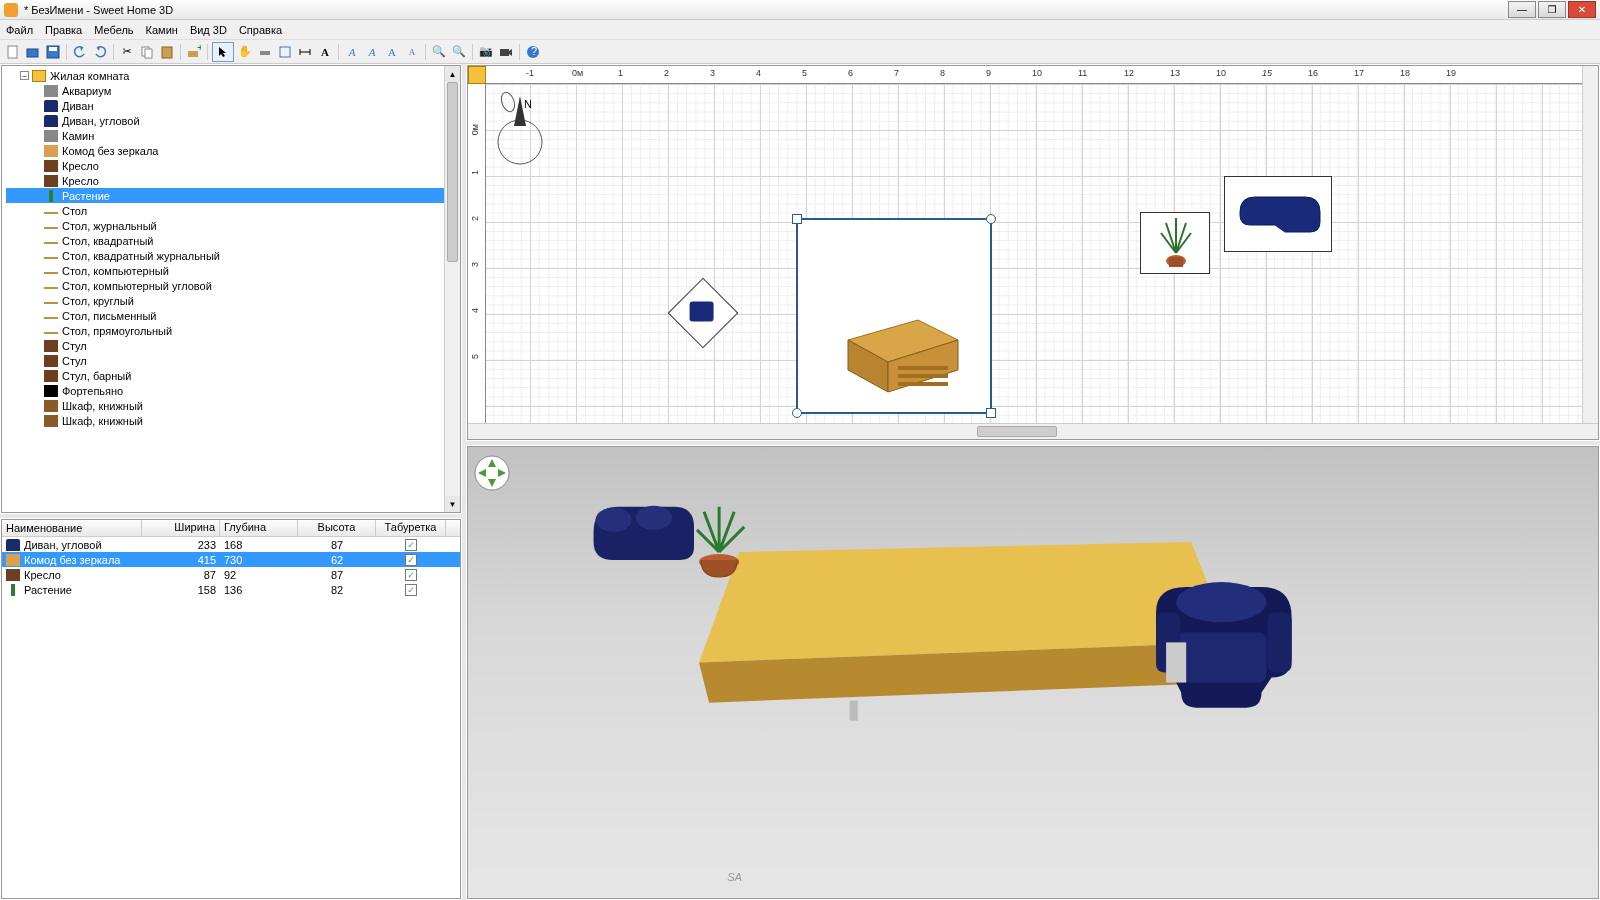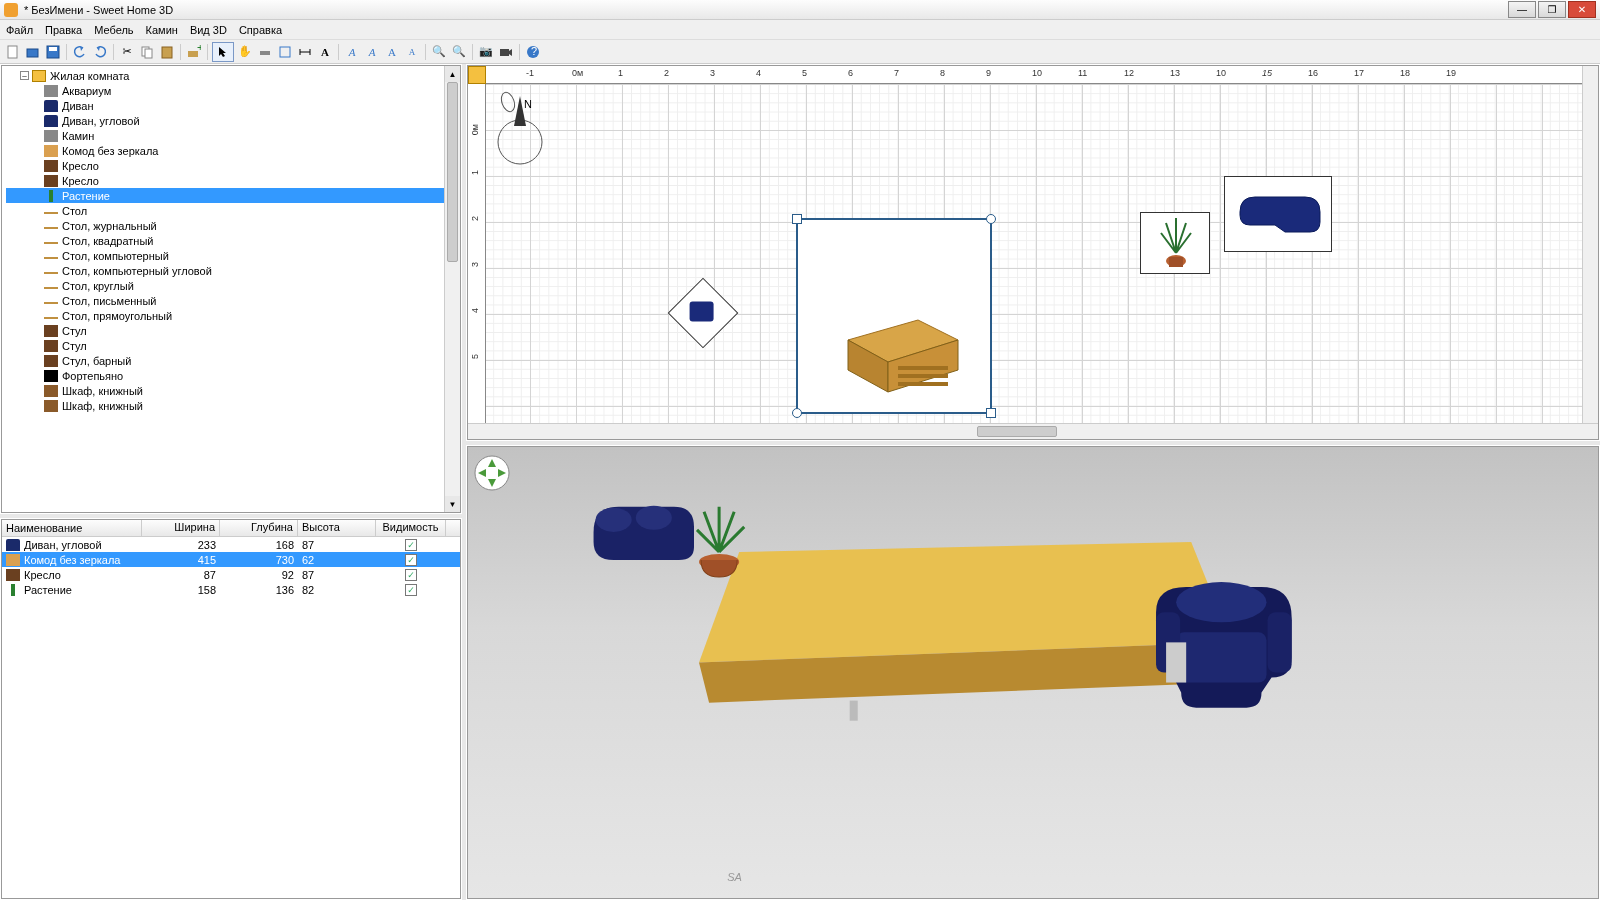--- a/index.html
+++ b/index.html
@@ -39,22 +39,22 @@
 .hsplit { height:4px; background:#e8e8e8; }
 
 .furntable { height:380px; border:1px solid #999; margin:1px; background:#fff; overflow:hidden; }
 .fthdr { display:flex; background:linear-gradient(#fdfdfd,#e8e8e8); border-bottom:1px solid #ccc; height:17px; }
 .fthdr > div { border-right:1px solid #ccc; padding:1px 4px; overflow:hidden; }
 .ftrow { display:flex; height:15px; align-items:center; }
 .ftrow > div { padding:0 4px; overflow:hidden; white-space:nowrap; }
 .ftrow.sel { background:#3399ff; color:#fff; }
 .col-name { width:140px; display:flex; align-items:center; }
 .col-w { width:78px; text-align:right; }
-.col-d { width:78px; text-align:right; }
-.col-h { width:78px; text-align:left; }
+.col-d { width:78px; text-align:left; }
+.col-h { width:78px; text-align:center; }
 .col-v { width:70px; text-align:center; }
 .chk { width:12px; height:12px; border:1px solid #777; background:#fff; display:inline-flex; align-items:center; justify-content:center; font-size:9px; color:#3a6; }
 
 .planview { flex:0 0 375px; position:relative; border:1px solid #999; margin:1px; background:#fff; overflow:hidden; }
 .corner { position:absolute; left:0; top:0; width:18px; height:18px; background:#f4c040; border:1px solid #b08000; z-index:3; }
 .hruler { position:absolute; left:18px; right:16px; top:0; height:18px; background:#fff; border-bottom:1px solid #888; z-index:2; display:flex; }
 .vruler { position:absolute; left:0; top:18px; bottom:16px; width:18px; background:#fff; border-right:1px solid #888; z-index:2; }
 .rultick { position:absolute; font-size:9px; color:#333; }
 .rultickv { position:absolute; font-size:9px; color:#333; writing-mode:vertical-rl; transform:rotate(180deg); }
 .canvas { position:absolute; left:18px; top:18px; right:16px; bottom:16px; background:#fff; }
@@ -262,20 +262,24 @@
           <div class="tree-node lvl2">
             <span class="itemico table"></span>
             <span>Стол, журнальный</span>
           </div>
           <div class="tree-node lvl2">
             <span class="itemico table"></span>
             <span>Стол, квадратный</span>
           </div>
           <div class="tree-node lvl2">
             <span class="itemico table"></span>
+            <span>Стол, квадратный журнальный</span>
+          </div>
+          <div class="tree-node lvl2">
+            <span class="itemico table"></span>
             <span>Стол, компьютерный</span>
           </div>
           <div class="tree-node lvl2">
             <span class="itemico table"></span>
             <span>Стол, компьютерный угловой</span>
           </div>
           <div class="tree-node lvl2">
             <span class="itemico table"></span>
             <span>Стол, круглый</span>
           </div>
@@ -318,21 +322,21 @@
         <div class="varrow" style="bottom:0">▼</div>
       </div>
     </div>
     <div class="hsplit"></div>
     <div class="furntable">
       <div class="fthdr">
         <div class="col-name">Наименование</div>
         <div class="col-w">Ширина</div>
         <div class="col-d">Глубина</div>
         <div class="col-h">Высота</div>
-        <div class="col-v">Видимость</div>
+        <div class="col-v">Табуретка</div>
       </div>
       <div id="ftbody">
           <div class="ftrow">
             <div class="col-name">
               <span class="itemico sofa"></span>
               <span>Диван, угловой</span>
             </div>
             <div class="col-w">233</div>
             <div class="col-d">168</div>
             <div class="col-h">87</div>

